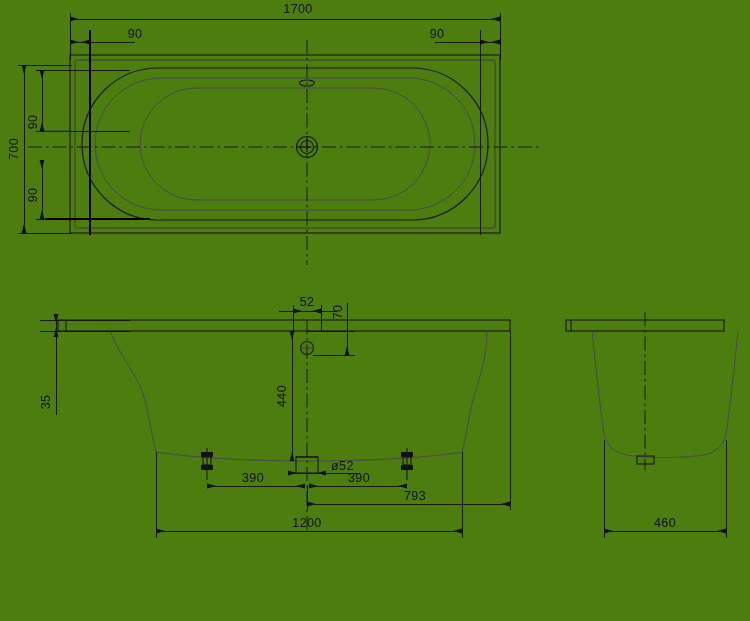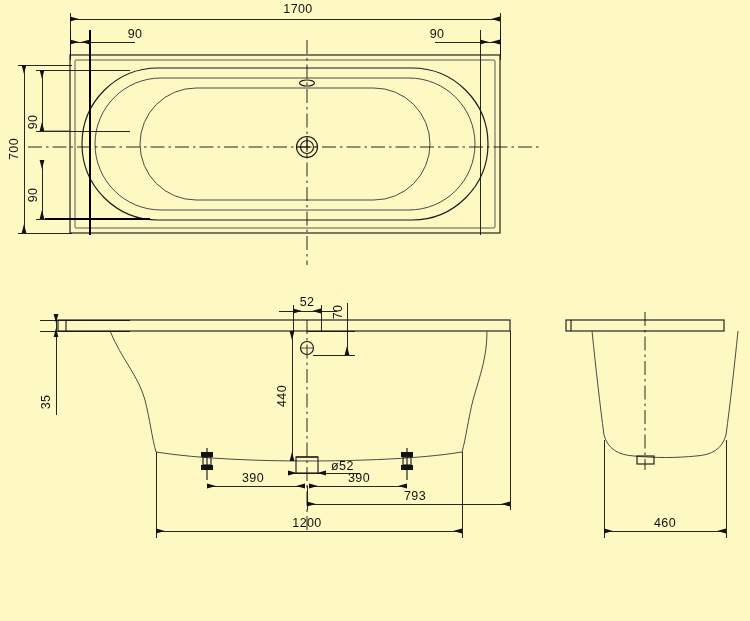--- a/index.html
+++ b/index.html
@@ -8,21 +8,21 @@
     padding: 0;
     background: #ffffff;
   }
   body {
     font-family: "Liberation Sans", sans-serif;
   }
   #sheet {
     position: relative;
     width: 750px;
     height: 621px;
-    background: #fef9c3;
+    background: #4d7c0f;
     overflow: hidden;
   }
   #sheet svg {
     display: block;
     width: 750px;
     height: 621px;
   }
   .ln-thin {
     stroke: #333333;
     fill: none;

